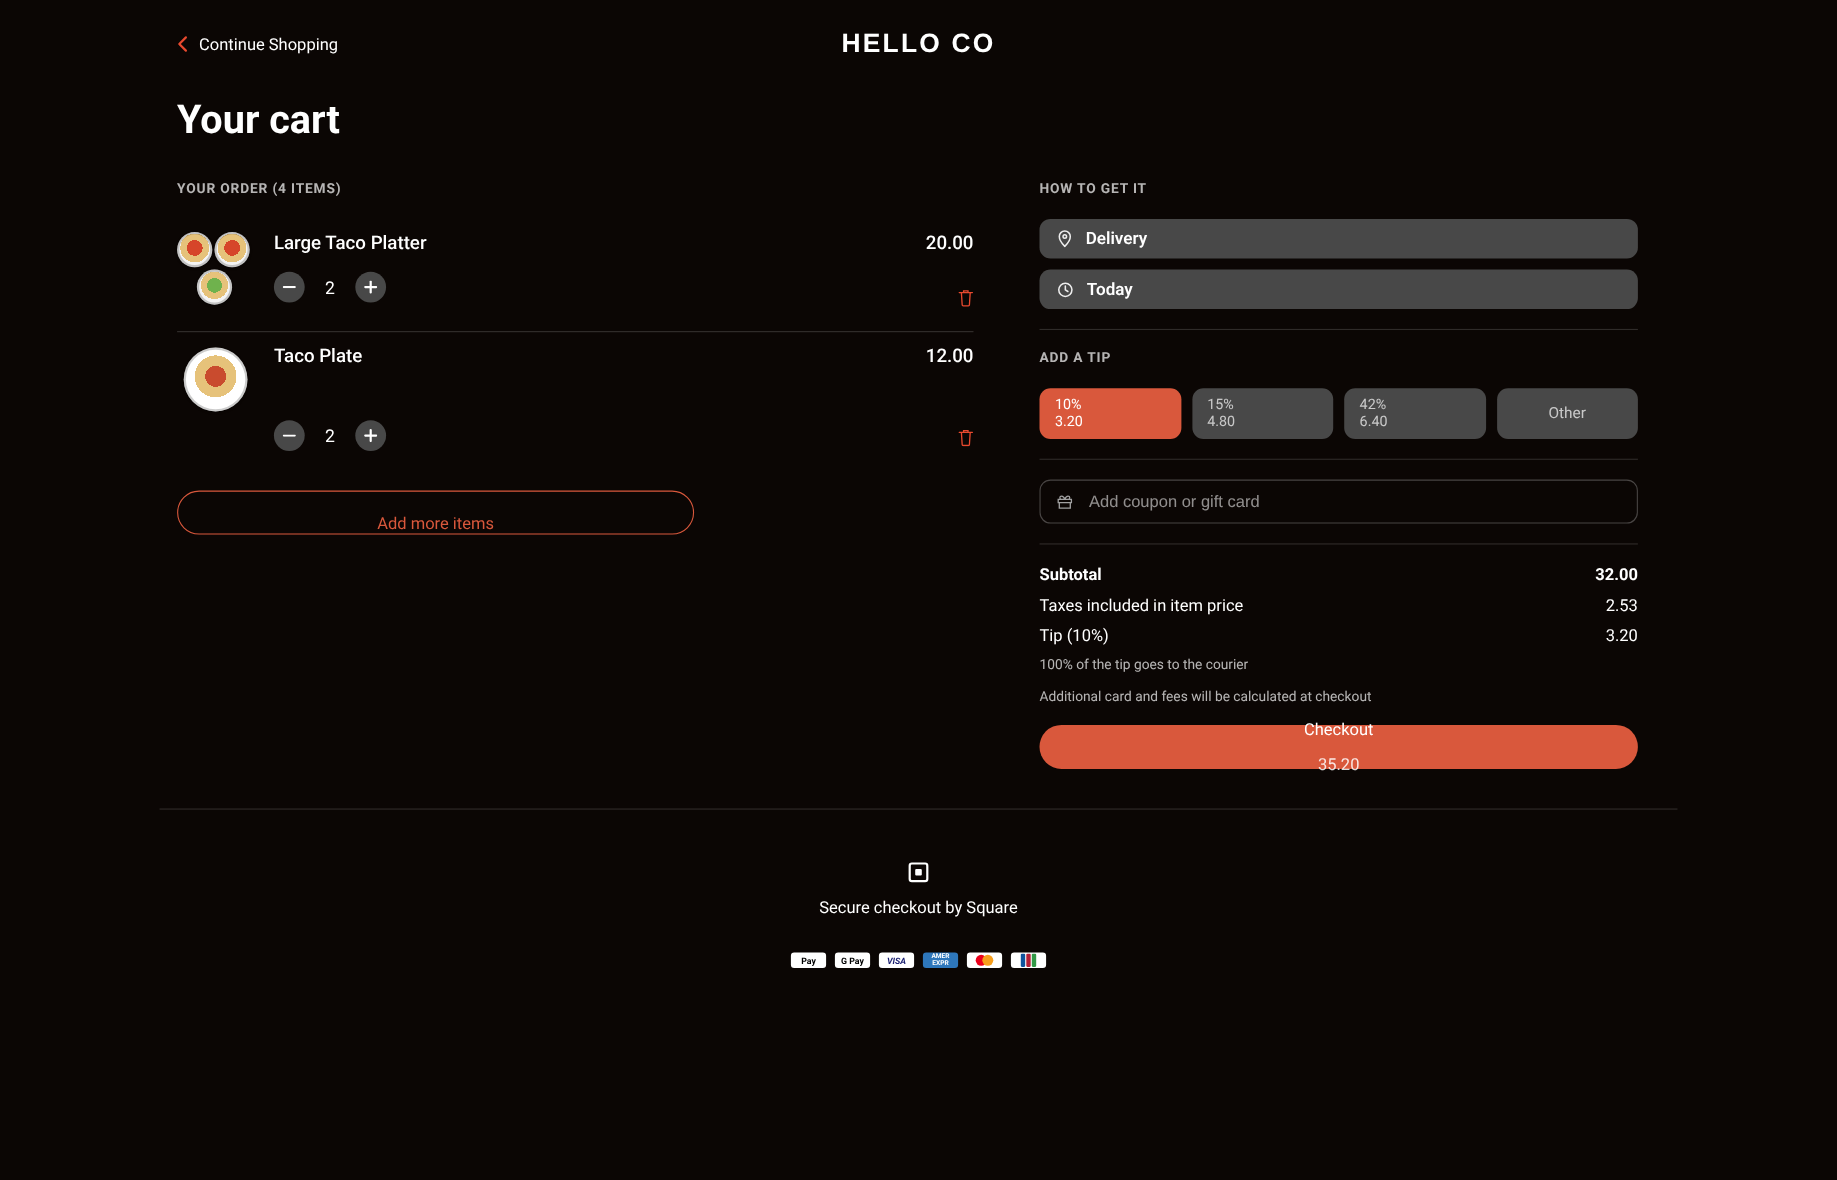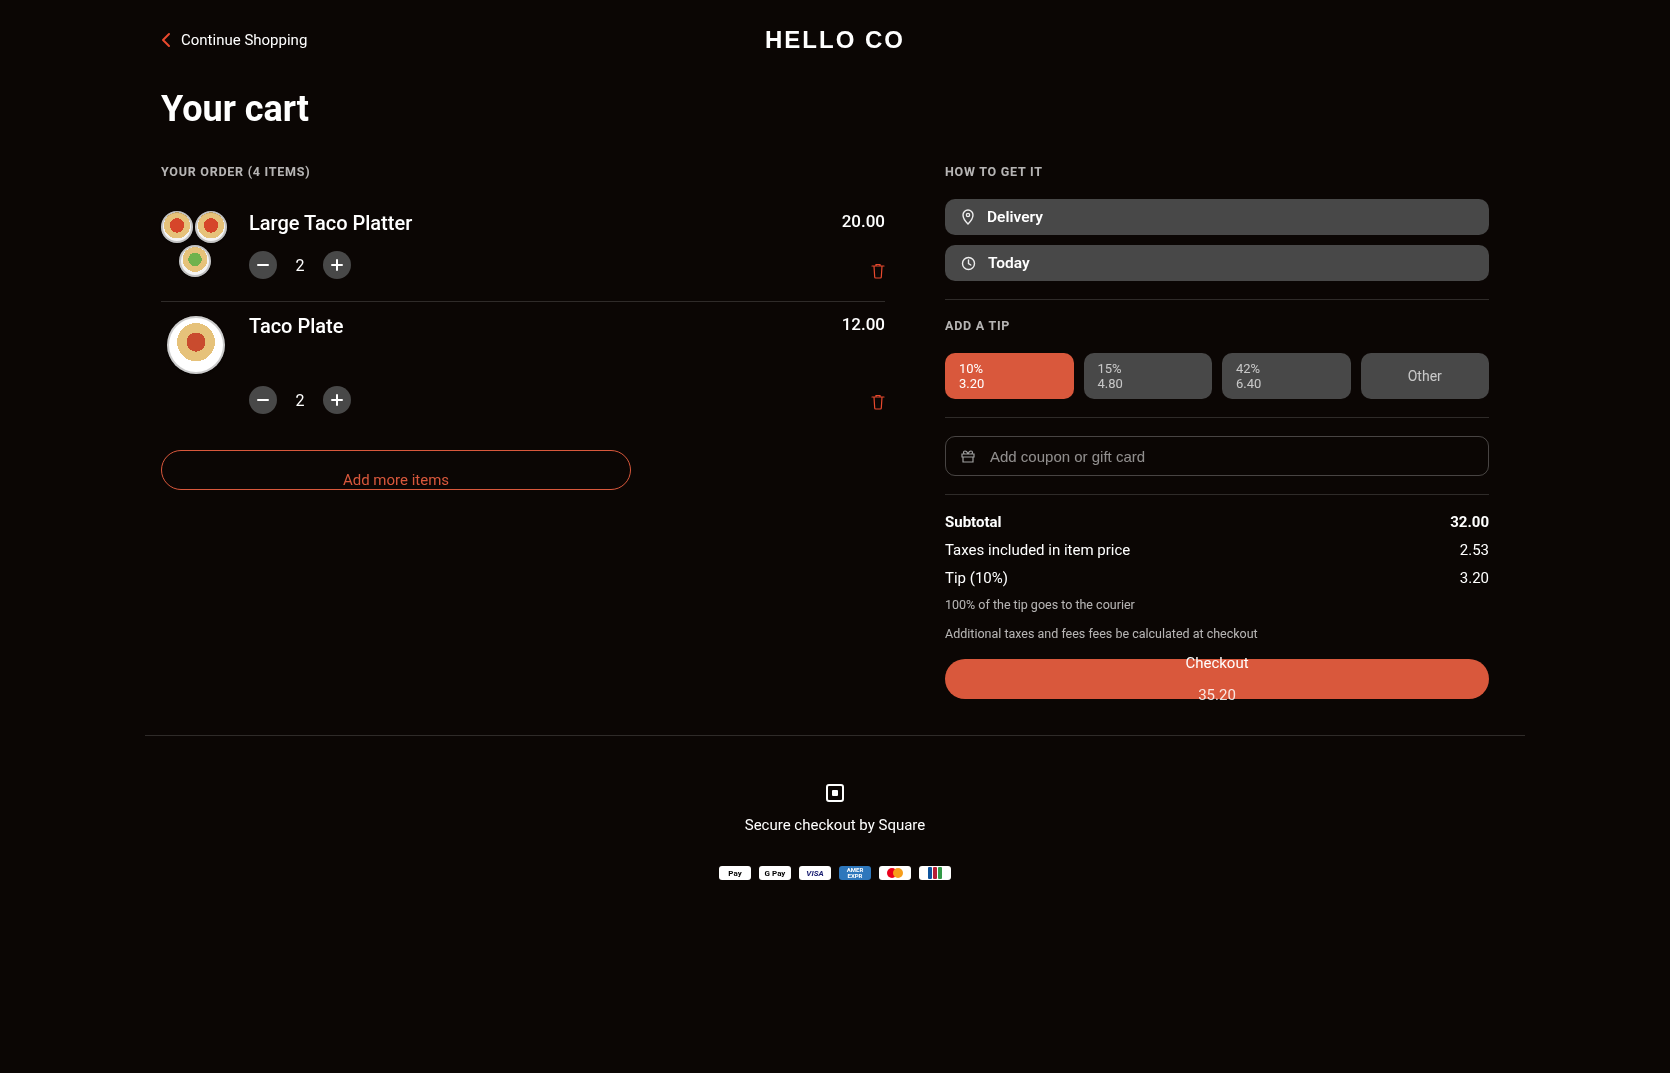--- a/index.html
+++ b/index.html
@@ -90,21 +90,21 @@
   .plate.big{
     width:58px;height:58px;border-radius:50%;
     background:radial-gradient(circle at 50% 45%,#c94b2e 0 22%,#e6c27a 22% 44%,#ffffff 44% 100%);
     position:static;
   }
   .plate.p1{left:0;top:0}
   .plate.p2{left:34px;top:0}
   .plate.p3{left:18px;top:34px;background:radial-gradient(circle at 50% 45%,#6fb24d 0 28%,#e6c27a 28% 52%,#f4f4f4 52% 100%)}
   .item-main{flex:1}
   .item-top{display:flex;justify-content:space-between;align-items:flex-start}
-  .item-name{font-size:20px;font-weight:500}
+  .item-name{font-size:17px;font-weight:500}
   .item-price{font-size:17px;font-weight:500}
   .qty-row{display:flex;align-items:center;gap:16px;margin-top:16px}
   .qbtn{
     width:28px;height:28px;border-radius:50%;background:var(--panel);
     display:flex;align-items:center;justify-content:center;cursor:pointer;
   }
   .qval{font-size:16px;min-width:14px;text-align:center}
   .trash{
     position:absolute;right:0;bottom:18px;cursor:pointer;color:var(--trash);
   }
@@ -338,21 +338,21 @@
       </div>
       <div class="sum-row">
         <span>Taxes included in item price</span>
         <span>2.53</span>
       </div>
       <div class="sum-row">
         <span>Tip (10%)</span>
         <span>3.20</span>
       </div>
       <div class="fine">100% of the tip goes to the courier</div>
-      <div class="fine" style="margin-top:14px">Additional taxes and fees fees be calculated at checkout</div>
+      <div class="fine" style="margin-top:14px">Additional card and fees will be calculated at checkout</div>
 
       <div class="checkout">
         <span>Checkout</span>
         <span class="total">35.20</span>
       </div>
     </div>
   </div>
 
   <div class="footer-sep"></div>
 

